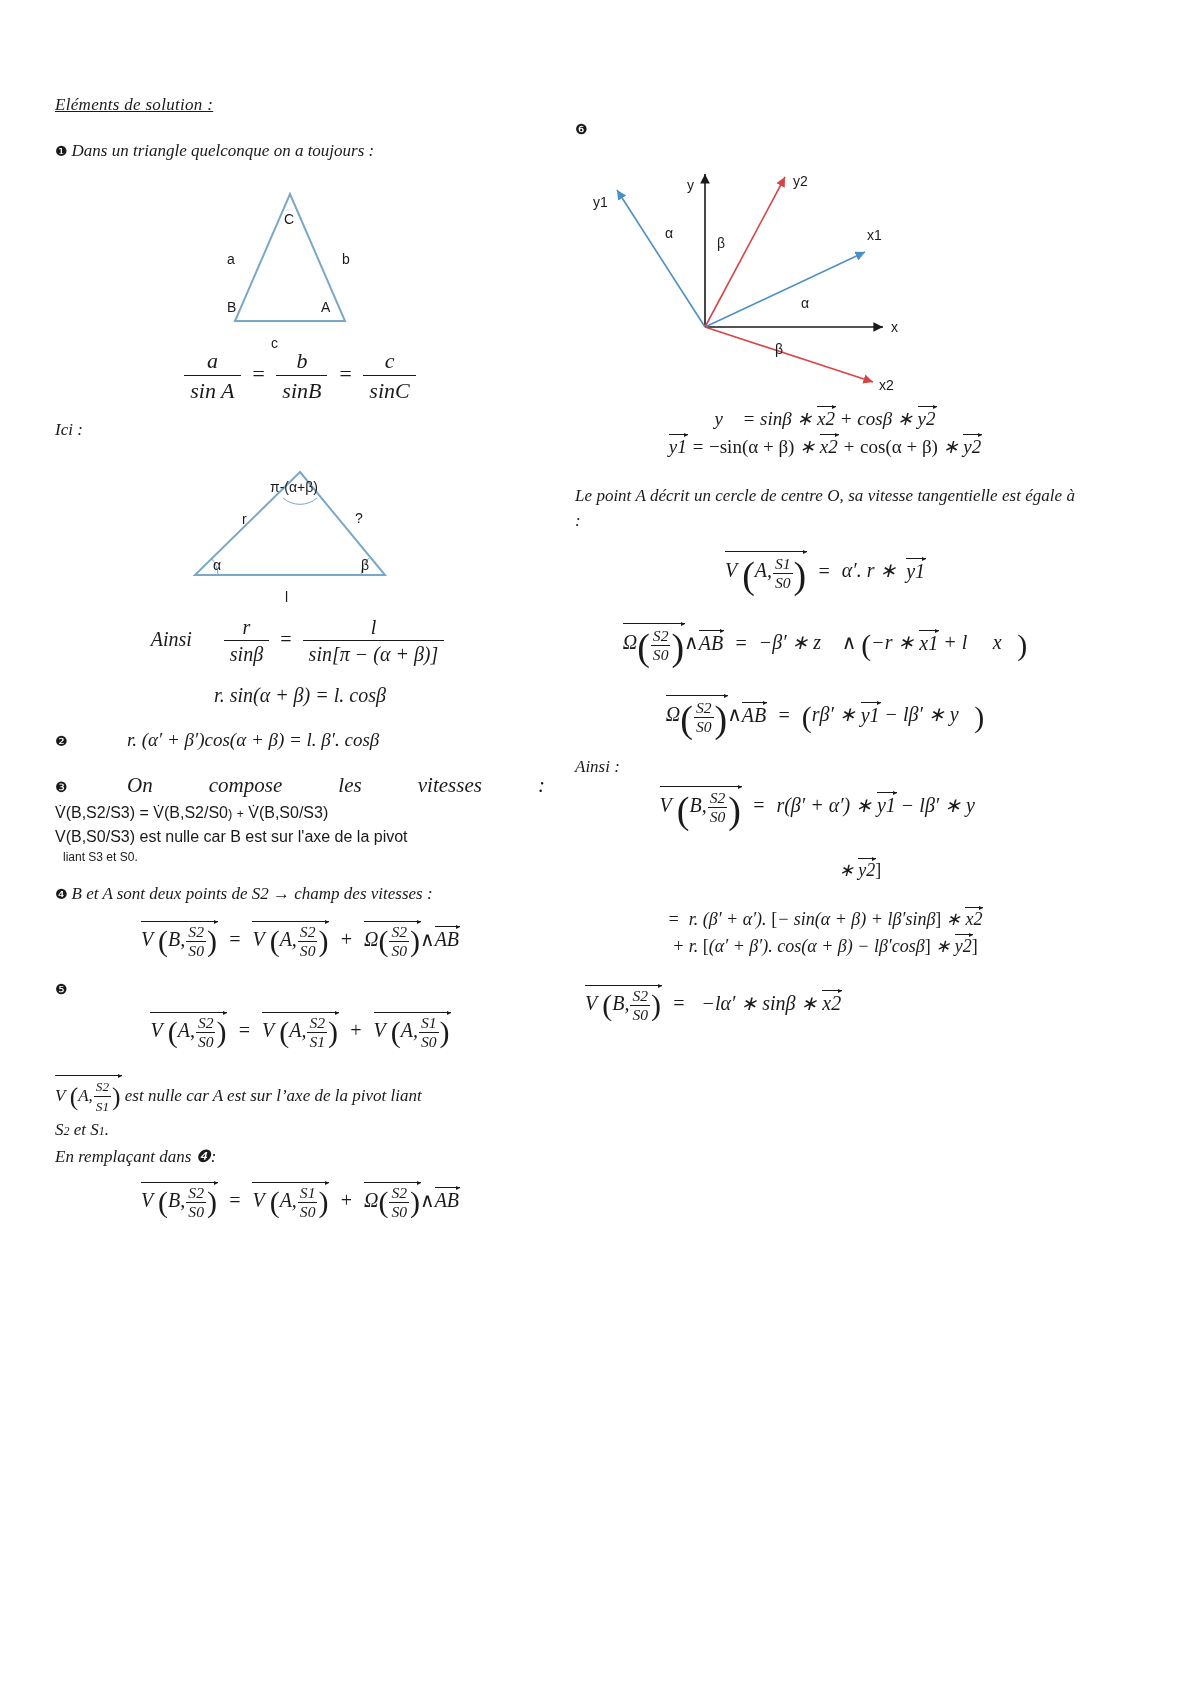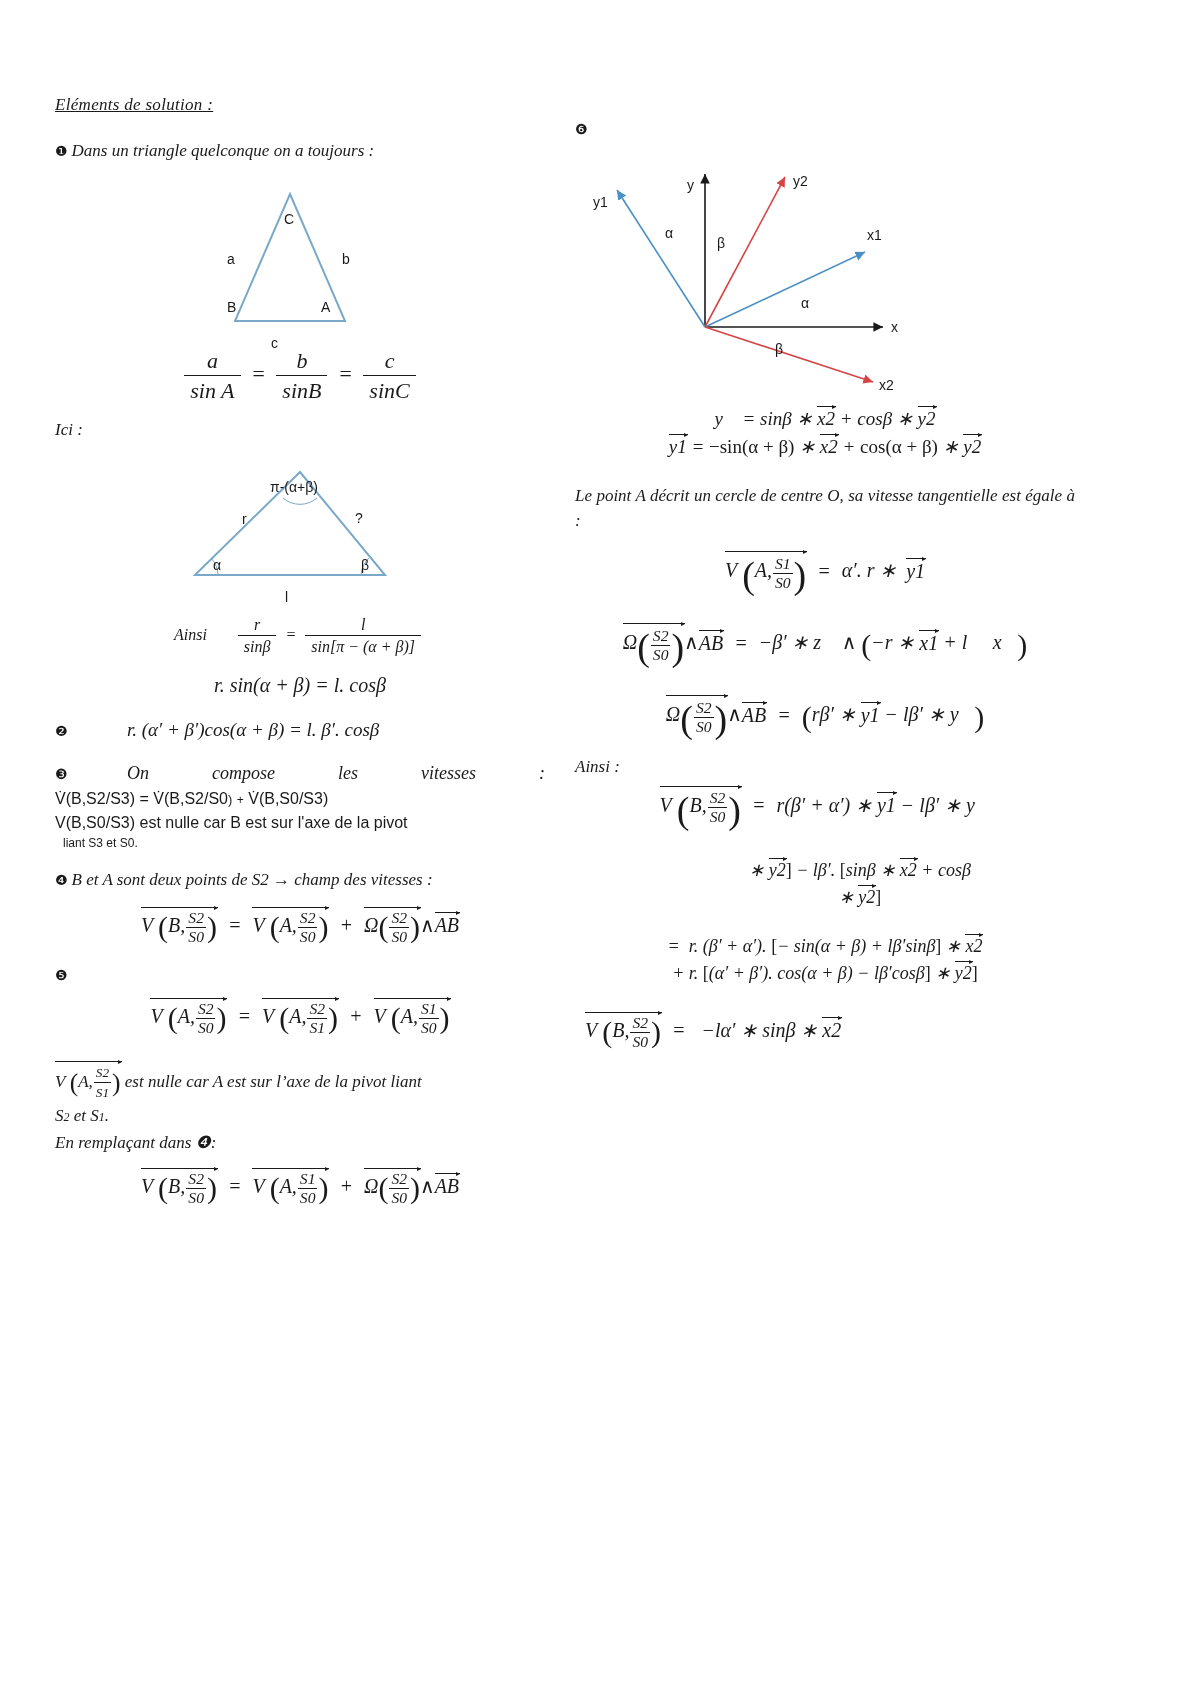--- a/index.html
+++ b/index.html
@@ -196,21 +196,21 @@
         <path d="M 306,125 A 26 26 0 0 1 314,108" fill="none" stroke="#7aa8c9" stroke-width="1"></path>
         <text class="lbl-sans" x="215" y="42" font-size="13">π-(α+β)</text>
         <text class="lbl-sans" x="158" y="120">α</text>
         <text class="lbl-sans" x="306" y="120">β</text>
         <text class="lbl-sans" x="187" y="74">r</text>
         <text class="lbl-sans" x="300" y="73">?</text>
         <text class="lbl-sans" x="230" y="152">l</text>
       </svg>
     </div>
 
-    <div class="math eqline" style="margin-top:6px; font-size:16px;">
+    <div class="math eqline" style="margin-top:6px; font-size:20px;">
       <span style="margin-right:22px;">Ainsi</span>
       <span class="frac">
         <span class="top">r</span>
         <span class="bot">sinβ</span>
       </span>
       =
       <span class="frac">
         <span class="top">l</span>
         <span class="bot">sin[π − (α + β)]</span>
       </span>
@@ -219,21 +219,21 @@
     <div class="math eqline" style="margin-top:18px; font-size:20px;">r. sin(α + β) = l. cosβ</div>
 
     <div style="margin-top:22px; display:flex; align-items:baseline;">
       <span class="num" style="width:28px;">❷</span>
       <span class="math" style="font-size:19px; margin-left:40px;">r. (α′ + β′)cos(α + β) = l. β′. cosβ</span>
     </div>
 
     <div style="margin-top:22px;">
       <div style="display:flex; align-items:baseline;">
         <span class="num" style="width:28px;">❸</span>
-        <span class="it" style="font-size:18px; flex:1; display:block; text-align:justify; text-align-last:justify; margin-left:40px;">On compose les vitesses :</span>
+        <span class="it" style="font-size:21px; flex:1; display:block; text-align:justify; text-align-last:justify; margin-left:40px;">On compose les vitesses :</span>
       </div>
       <div class="v-sans" style="font-size:16px; margin-top:6px;">
         V̇(B,S2/S3) = V̇(B,S2/S0<span style="font-size:13px;">)</span> <span style="font-size:12px;">+</span> V̇(B,S0/S3)
       </div>
       <div class="v-sans" style="font-size:16px; margin-top:6px;">V(B,S0/S3) est nulle car B est sur l'axe de la pivot</div>
       <div class="v-sans" style="font-size:12px; margin-top:4px; padding-left:8px;">liant S3 et S0.</div>
     </div>
 
     <div class="para para-just" style="margin-top:18px;">
       <span class="num">❹</span><span>B et A sont deux points de S2 → champ des vitesses :</span>
@@ -351,21 +351,20 @@
 
     <div class="para" style="margin-top:14px;">Ainsi :</div>
 
     <div class="math" style="font-size:20px; margin-top:6px;">
       <span class="ovl">V&nbsp;<span class="bigparen">(</span>B,<span class="smallfrac"><span class="top">S2</span><span class="bot">S0</span></span><span class="bigparen">)</span></span>
       <span style="margin:0 6px;">=</span>
       r(β′ + α′) ∗ <span class="ovl">y1</span> − lβ′ ∗ y⃗
     </div>
 
     <div class="math" style="font-size:18px; margin-top:26px; text-align:center;">
-      <div style="margin-top:4px; padding-left:70px;">∗ <span class="ovl">y2</span><span style="font-style:normal;">]</span> − lβ′. <span style="font-style:normal;">[</span>sinβ ∗ <span class="ovl">x2</span> + cosβ</div>
       <div style="margin-top:4px; padding-left:70px;">∗ <span class="ovl">y2</span><span style="font-style:normal;">]</span></div>
     </div>
 
     <div class="math" style="font-size:18px; margin-top:26px; text-align:center;">
       <div>=&nbsp; r. (β′ + α′). <span style="font-style:normal;">[</span>− sin(α + β) + lβ′sinβ<span style="font-style:normal;">]</span> ∗ <span class="ovl">x2</span></div>
       <div style="margin-top:4px;">+ r. <span style="font-style:normal;">[</span>(α′ + β′). cos(α + β) − lβ′cosβ<span style="font-style:normal;">]</span> ∗ <span class="ovl">y2</span><span style="font-style:normal;">]</span></div>
     </div>
 
 
     <div class="math" style="font-size:20px; margin-top:28px; text-align:left; padding-left:10px;">

